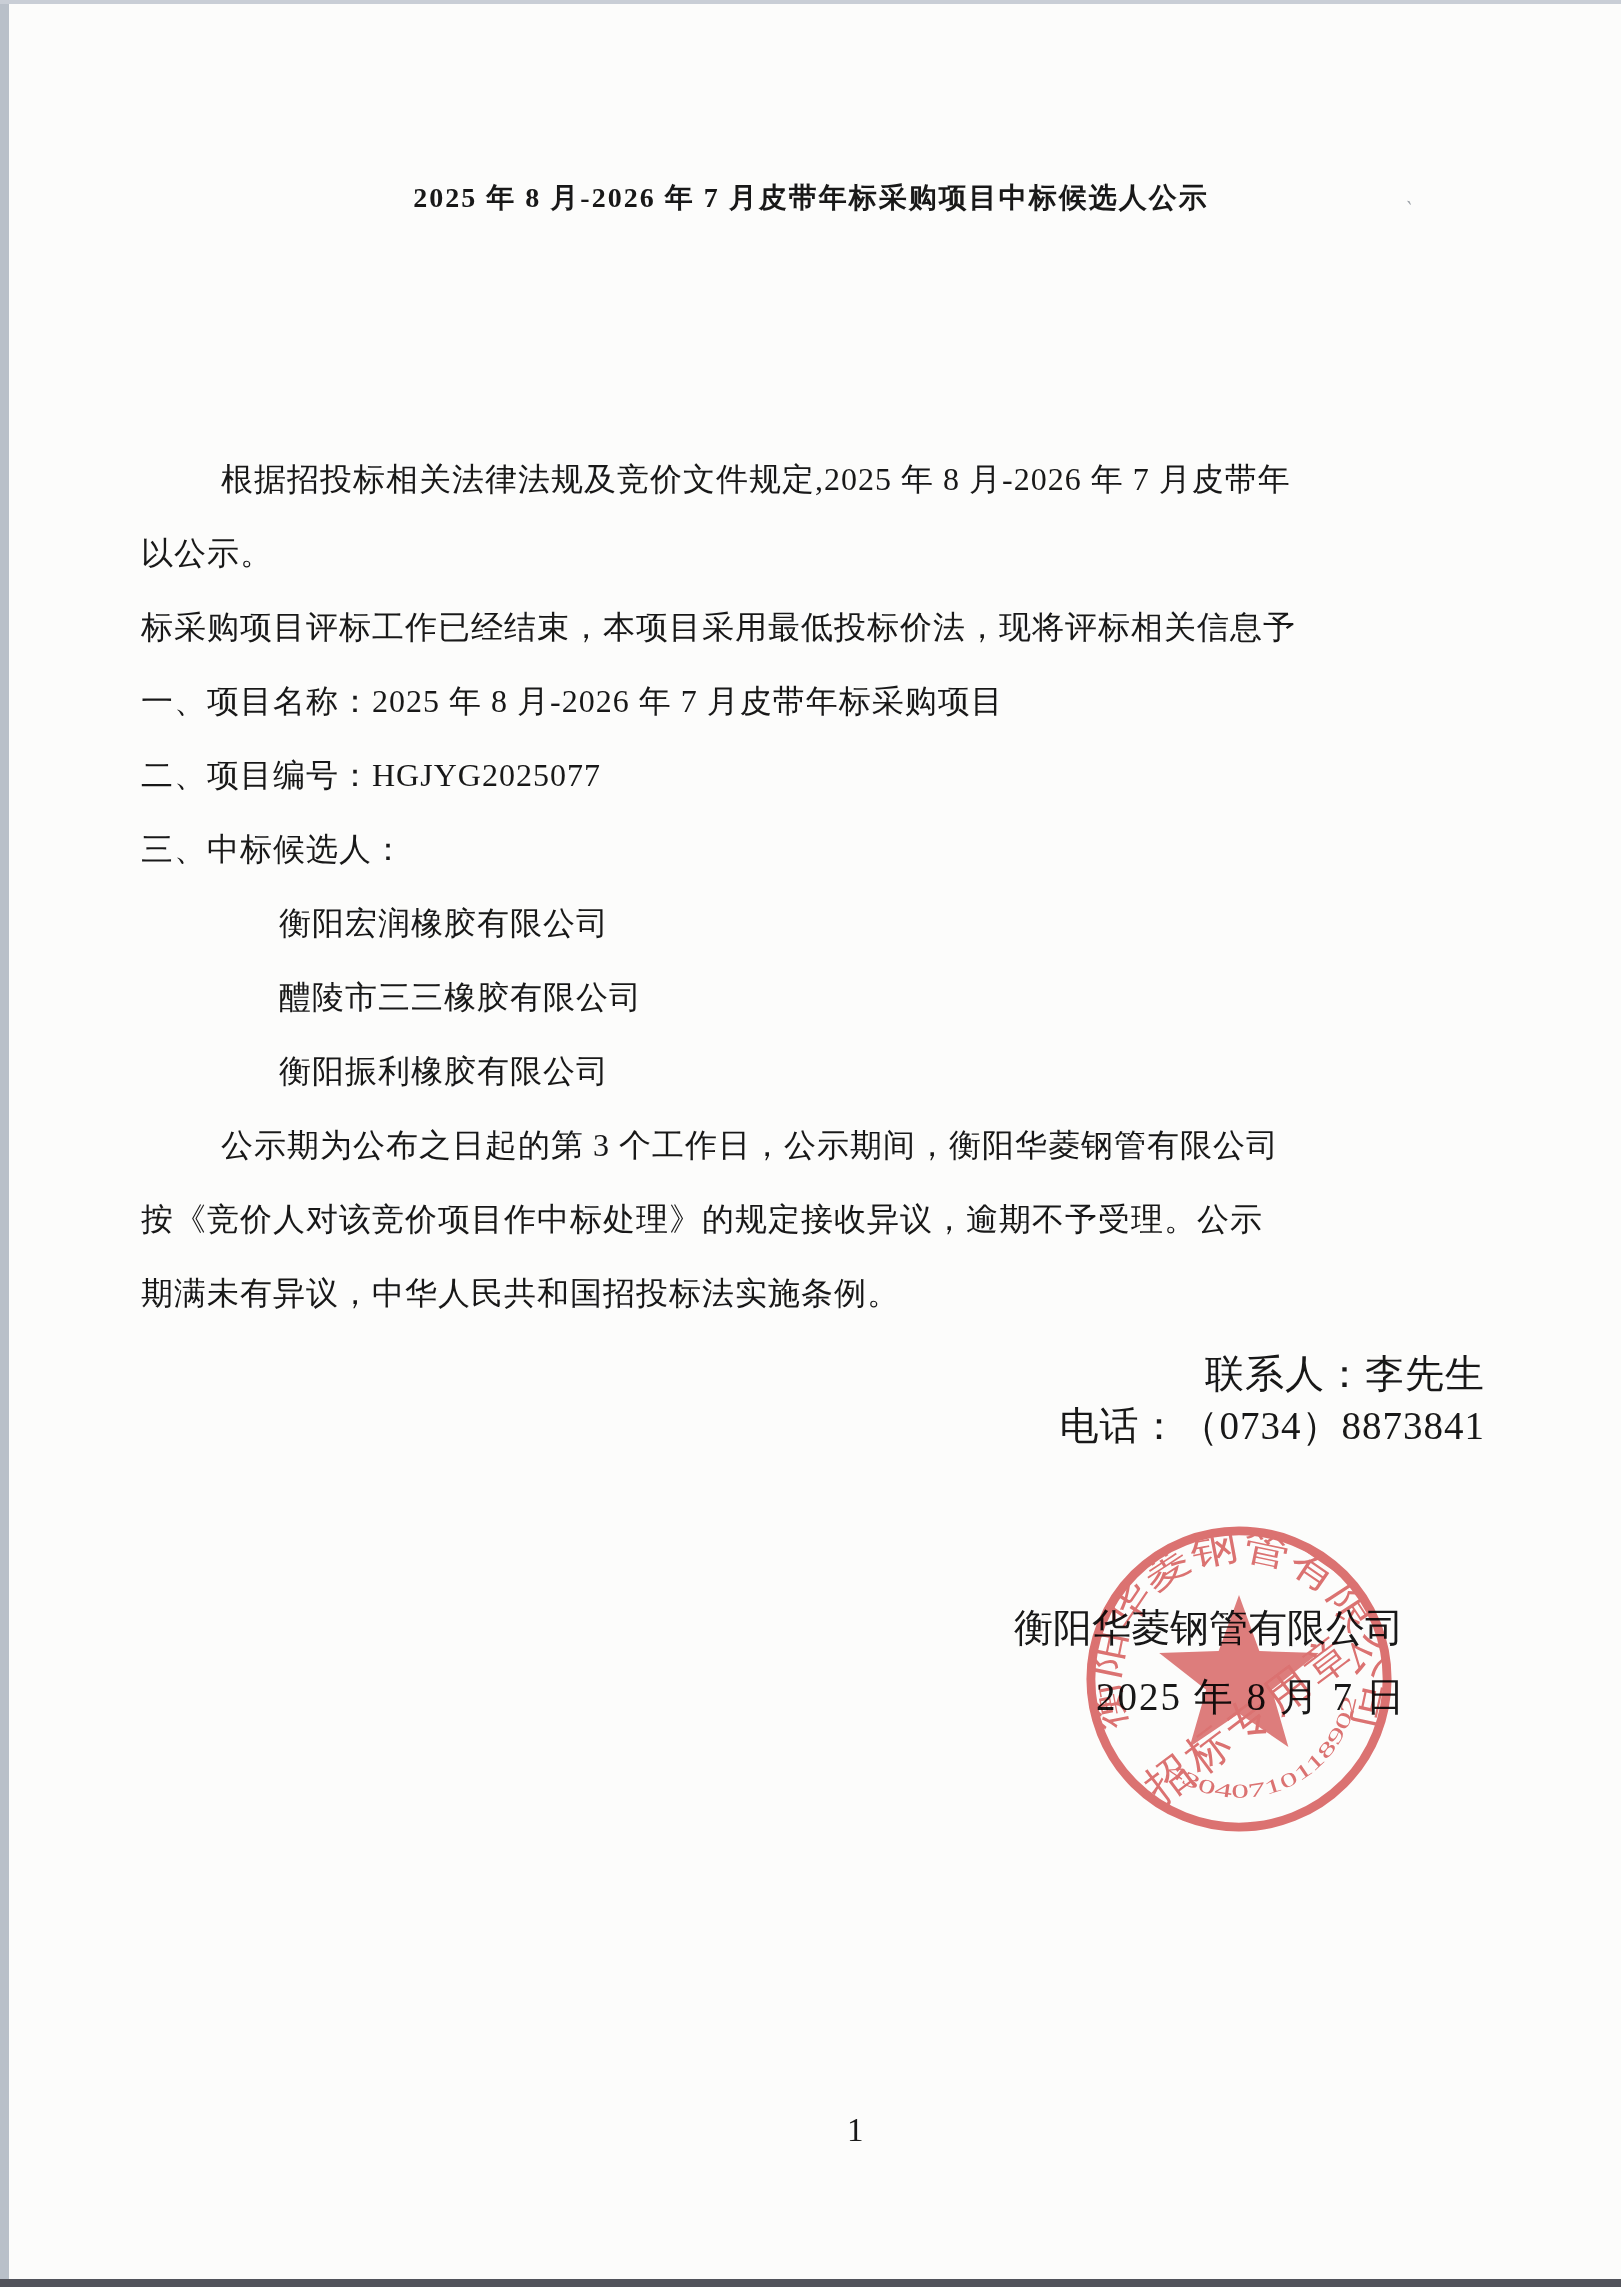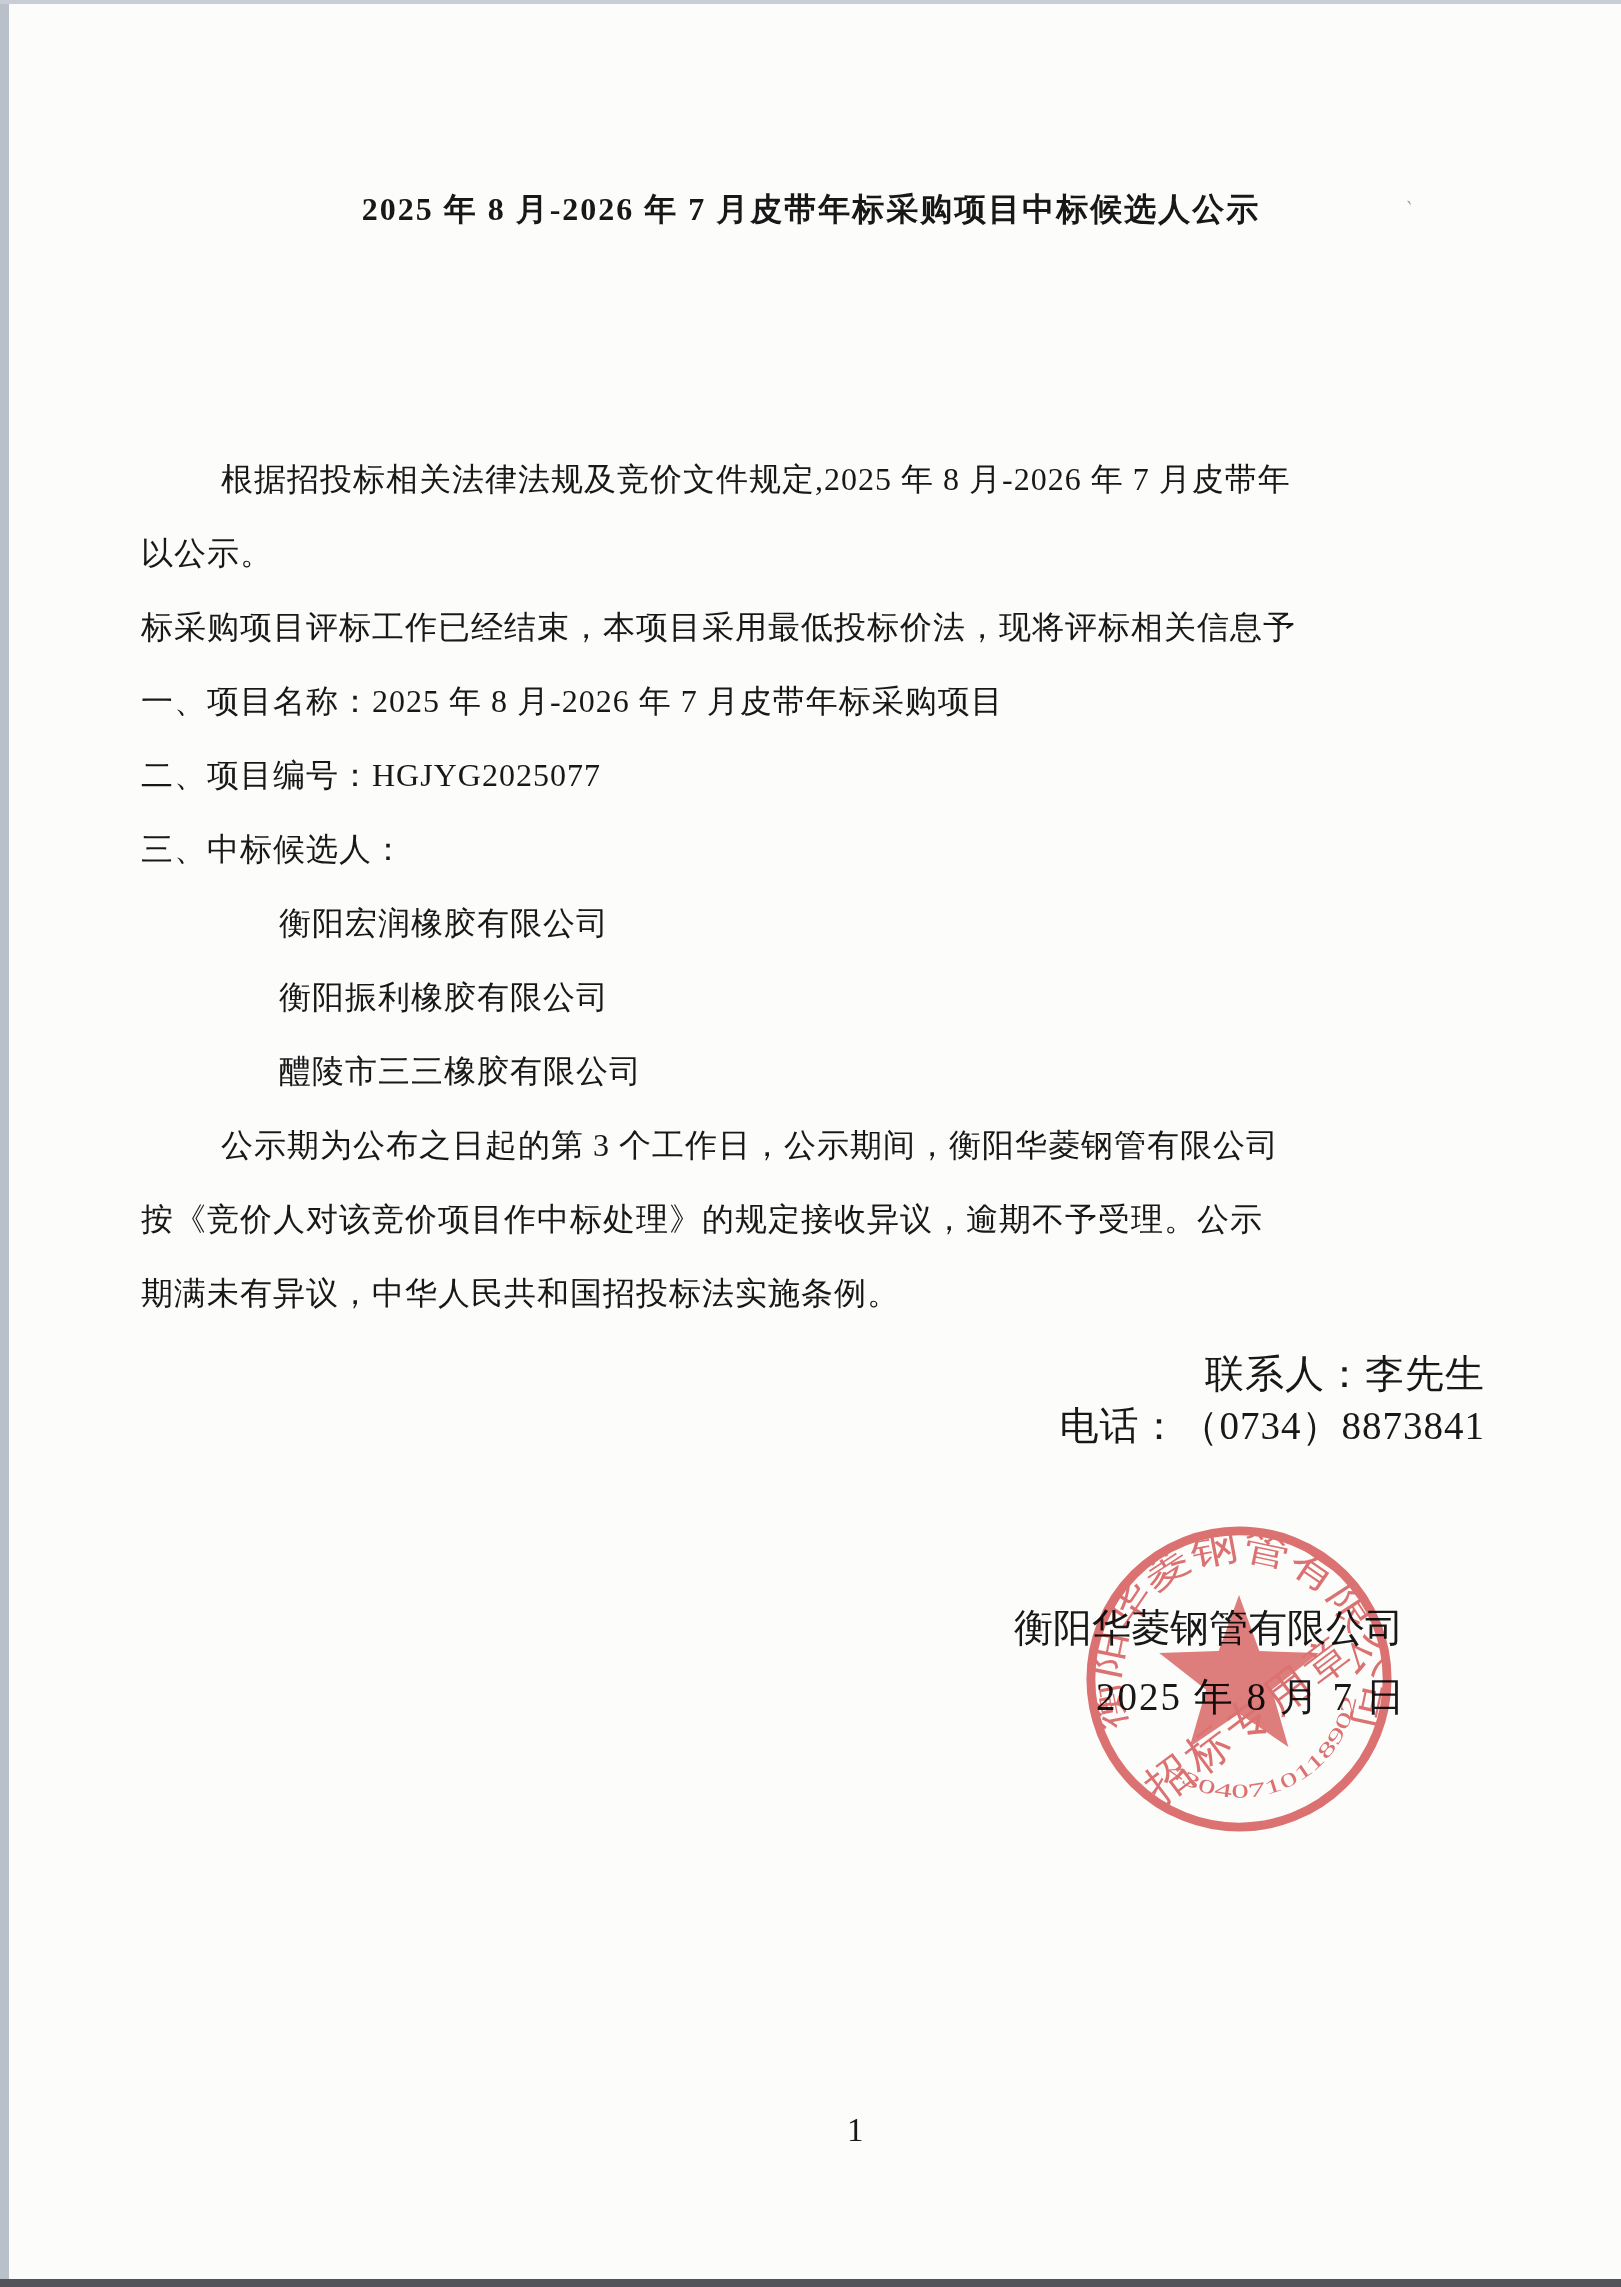--- a/index.html
+++ b/index.html
@@ -10,22 +10,22 @@
     font-family:"Liberation Serif","DejaVu Serif",serif;
     color:#181818;
     overflow:hidden;
   }
   
   .edge-left{position:absolute;left:0;top:0;width:8.8px;height:100%;background:#b9c0c9;}
   .edge-top{position:absolute;left:0;top:0;width:100%;height:3.9px;background:#c9ced6;}
   .edge-bottom{position:absolute;left:0;bottom:0;width:100%;height:8.8px;background:#52535b;}
 
   .title{
-    position:absolute;top:191px;left:0;width:100%;
-    text-align:center;font-size:32px;font-weight:bold;
+    position:absolute;top:182px;left:0;width:100%;
+    text-align:center;font-size:28px;font-weight:bold;
     letter-spacing:2px;line-height:1.15;white-space:nowrap;
   }
   .artifact{
     position:absolute;left:1408px;top:181px;color:#9aa0a7;
     font-size:21.5px;transform:rotate(14deg);
   }
 
   .body-block{
     position:absolute;left:141px;top:442px;width:1344px;
     font-size:32px;line-height:74px;letter-spacing:1px;
@@ -74,22 +74,22 @@
   <div class="artifact">ˎ</div>
 
   <div class="body-block">
     <div class="line ind2">根据招投标相关法律法规及竞价文件规定,2025 年 8 月-2026 年 7 月皮带年</div>
     <div class="line">以公示。</div>
     <div class="line">标采购项目评标工作已经结束，本项目采用最低投标价法，现将评标相关信息予</div>
     <div class="line">一、项目名称：2025 年 8 月-2026 年 7 月皮带年标采购项目</div>
     <div class="line">二、项目编号：HGJYG2025077</div>
     <div class="line">三、中标候选人：</div>
     <div class="line ind3">衡阳宏润橡胶有限公司</div>
+    <div class="line ind3">醴陵市三三橡胶有限公司</div>
     <div class="line ind3">衡阳振利橡胶有限公司</div>
-    <div class="line ind3">醴陵市三三橡胶有限公司</div>
     <div class="line ind2">公示期为公布之日起的第 3 个工作日，公示期间，衡阳华菱钢管有限公司</div>
     <div class="line">按《竞价人对该竞价项目作中标处理》的规定接收异议，逾期不予受理。公示</div>
     <div class="line">期满未有异议，中华人民共和国招投标法实施条例。</div>
   </div>
 
   <div class="contact">
     <div class="row">联系人：李先生</div>
     <div class="row">电话：（0734）8873841</div>
   </div>
 

